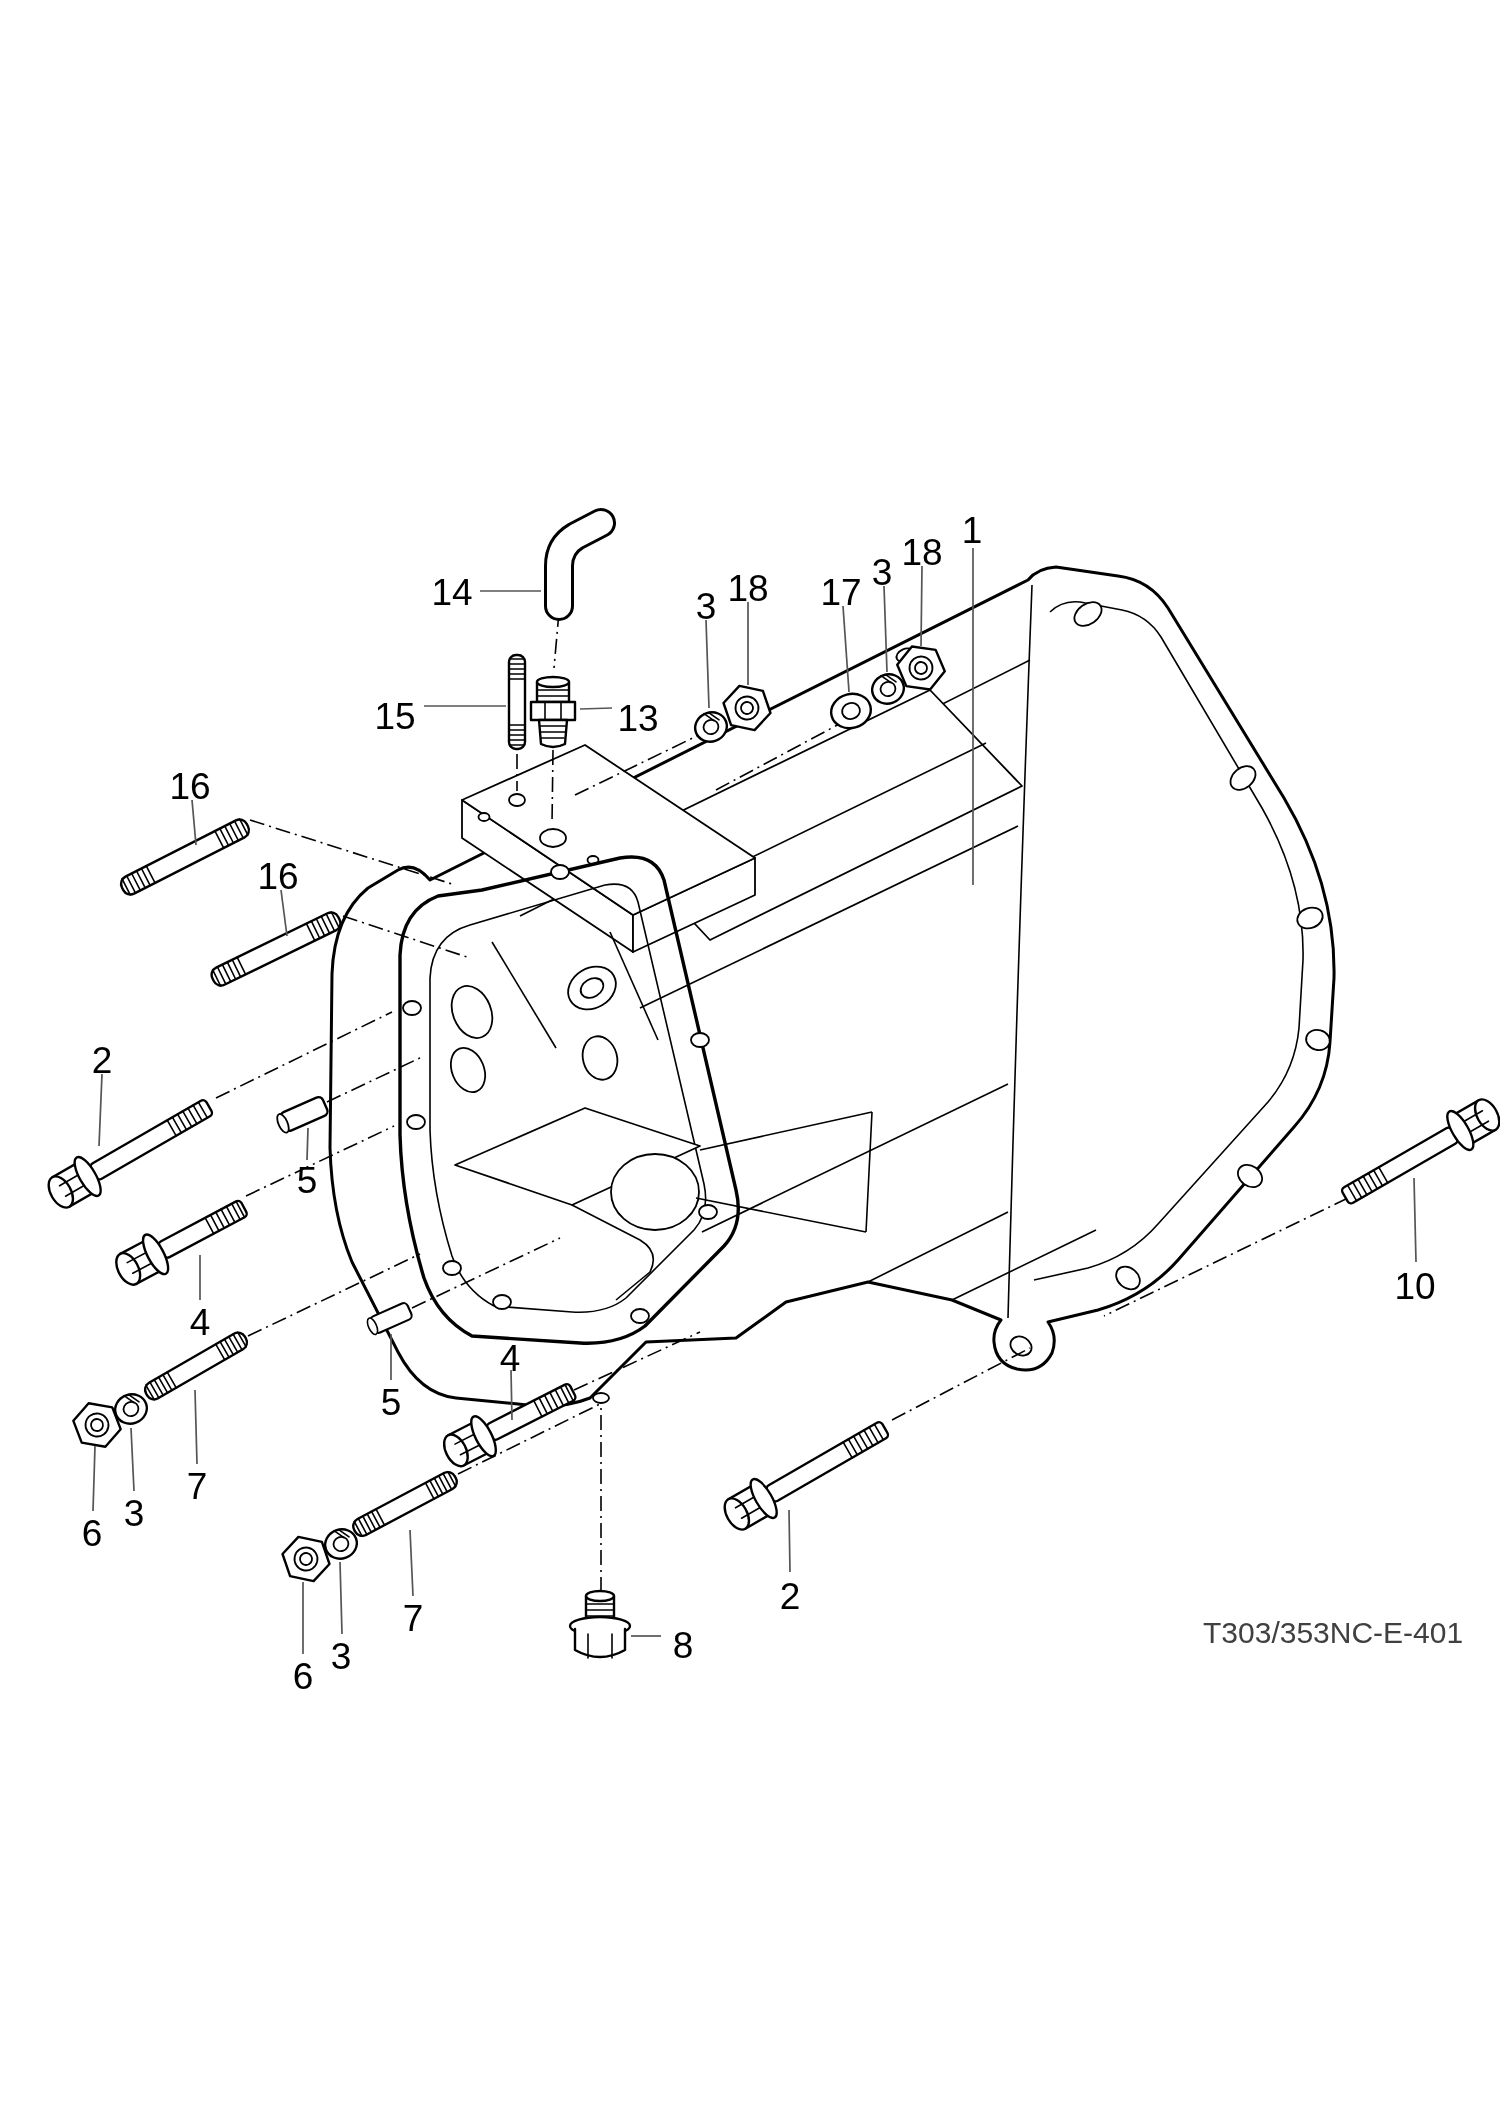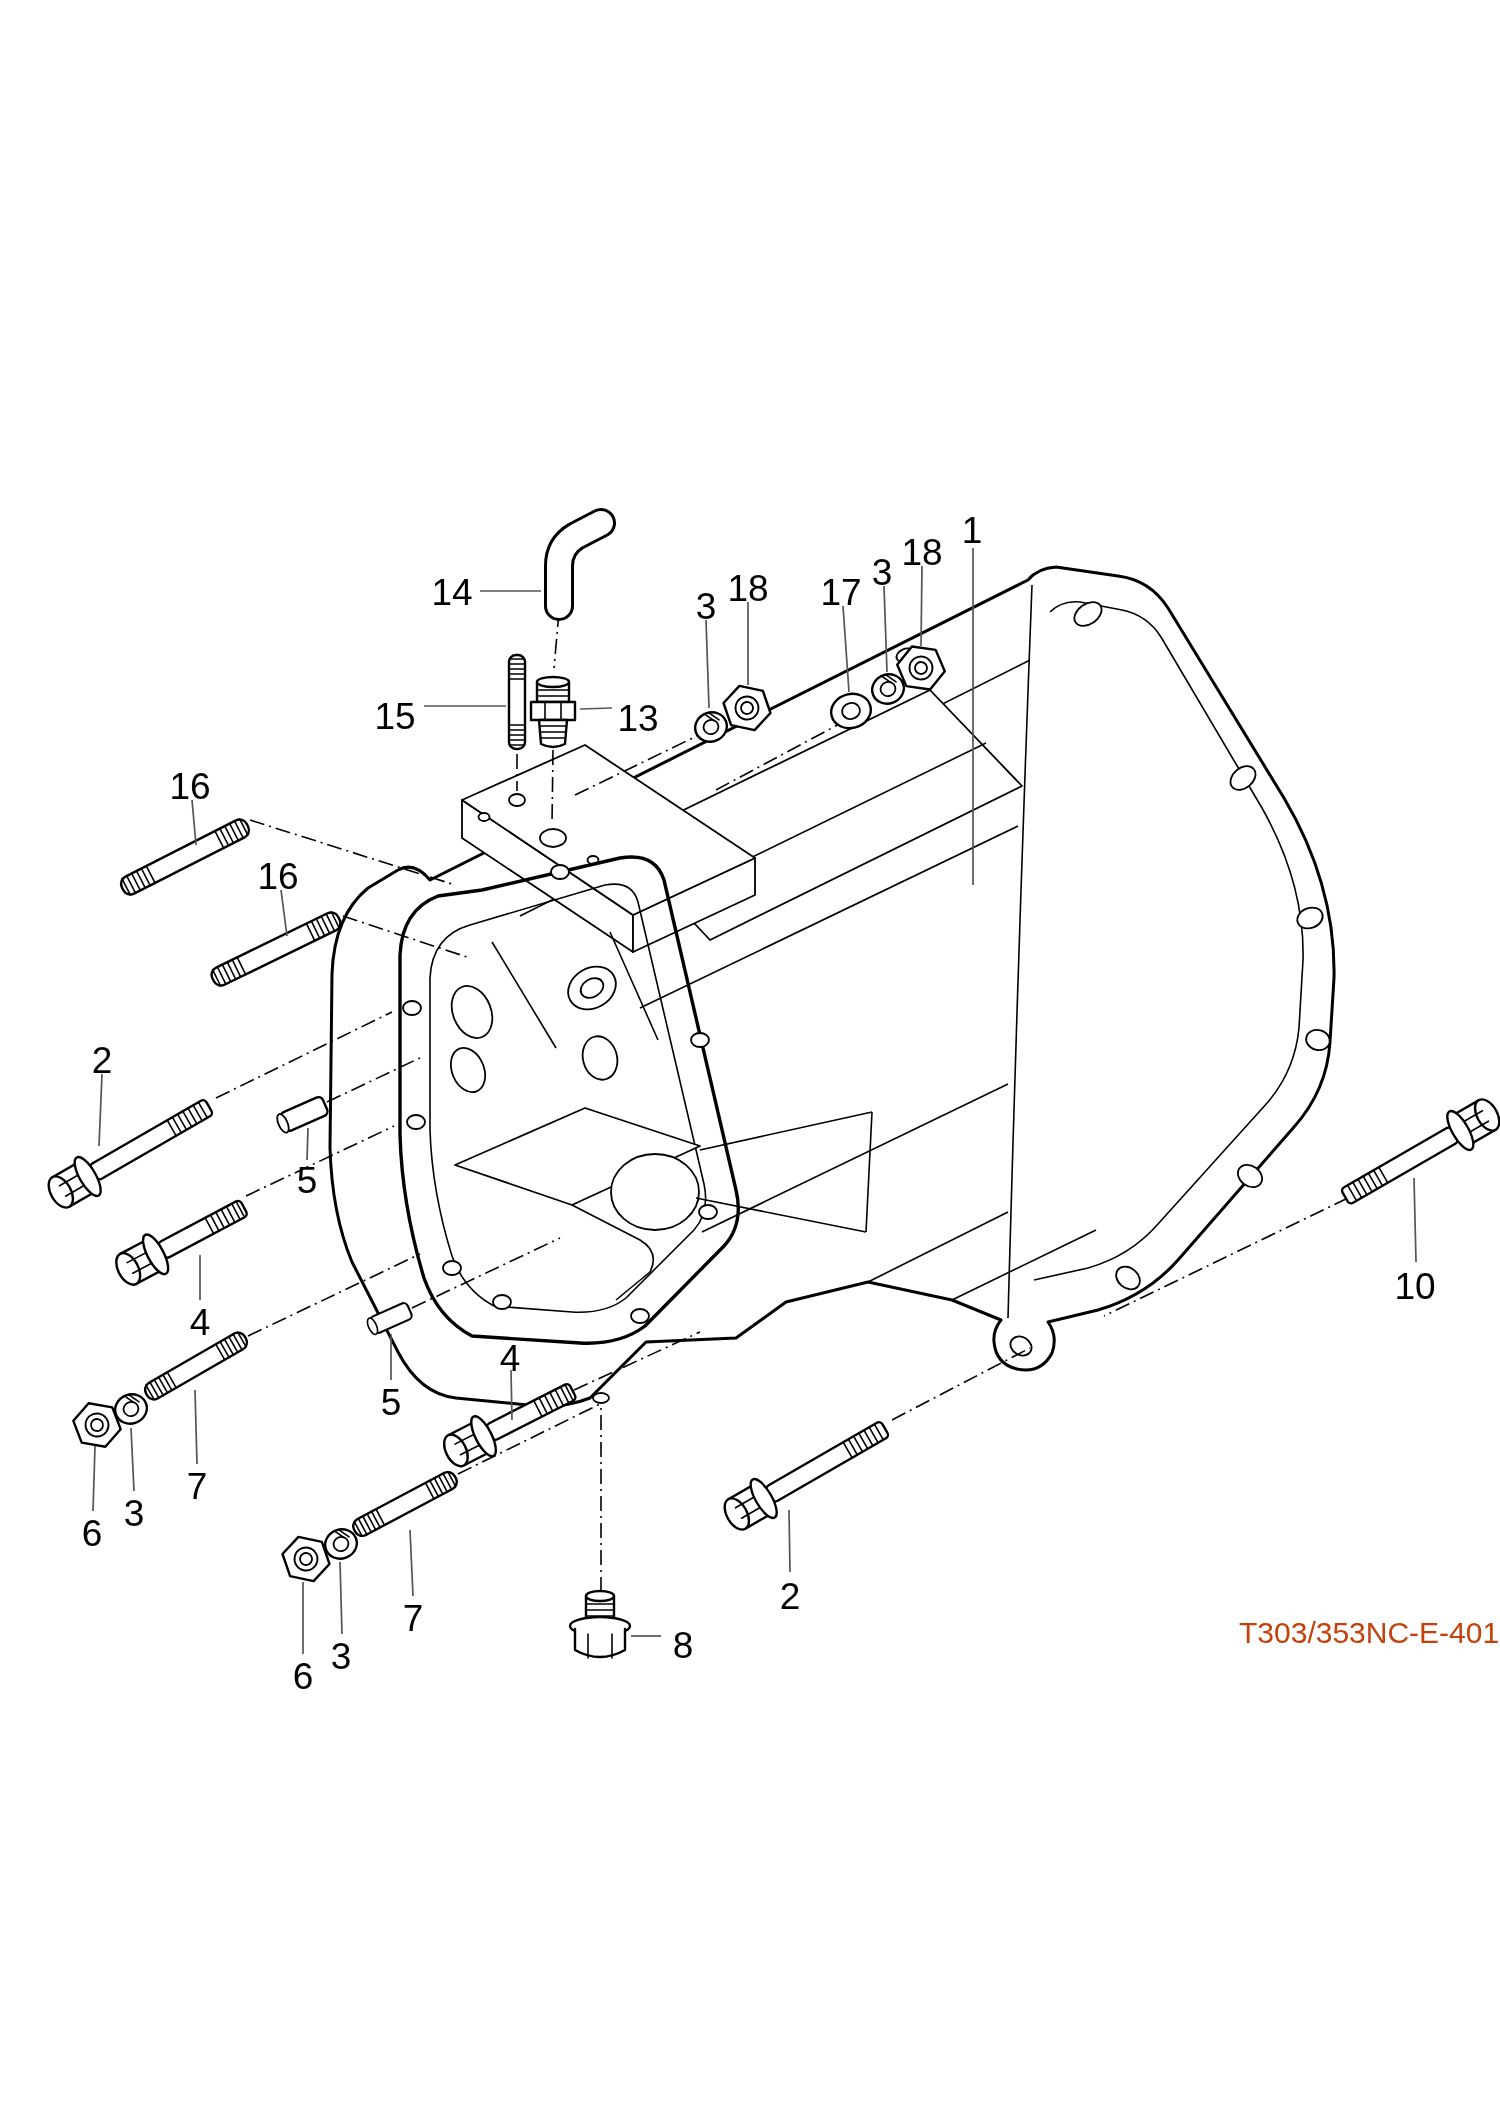--- a/index.html
+++ b/index.html
@@ -8,21 +8,21 @@
   .callout{font-size:37px;fill:#000;text-anchor:middle;font-family:"Liberation Sans",sans-serif;}
   .leader{stroke:#555;stroke-width:1.7;fill:none;}
   .dashdot{stroke:#000;stroke-width:1.6;fill:none;stroke-dasharray:15 5 2 5;}
   .outline{fill:#fff;stroke:#000;stroke-width:3;stroke-linejoin:round;}
   .bold{fill:none;stroke:#000;stroke-width:3.4;stroke-linejoin:round;}
   .thin{fill:none;stroke:#000;stroke-width:1.6;stroke-linejoin:round;}
   .det{fill:#fff;stroke:#000;stroke-width:1.8;stroke-linejoin:round;}
   .hw{fill:#fff;stroke:#000;stroke-width:2.4;stroke-linejoin:round;stroke-linecap:round;}
   .hwt{stroke:#000;stroke-width:1.6;stroke-linecap:round;}
   #part-code{position:absolute;left:1203px;top:1616px;width:220px;text-align:right;
-             font-size:30px;color:#c2410c;white-space:nowrap;margin-left:36px;}
+             font-size:30px;color:#404040;white-space:nowrap;}
 </style>
 </head>
 <body>
 
 <svg id="diagram" width="1500" height="2123" viewBox="0 0 1500 2123" xmlns="http://www.w3.org/2000/svg">
 
   <defs>
 
     <g id="stud140">
       <rect x="-70" y="-9.5" width="140" height="19" rx="8" class="hw"></rect>

